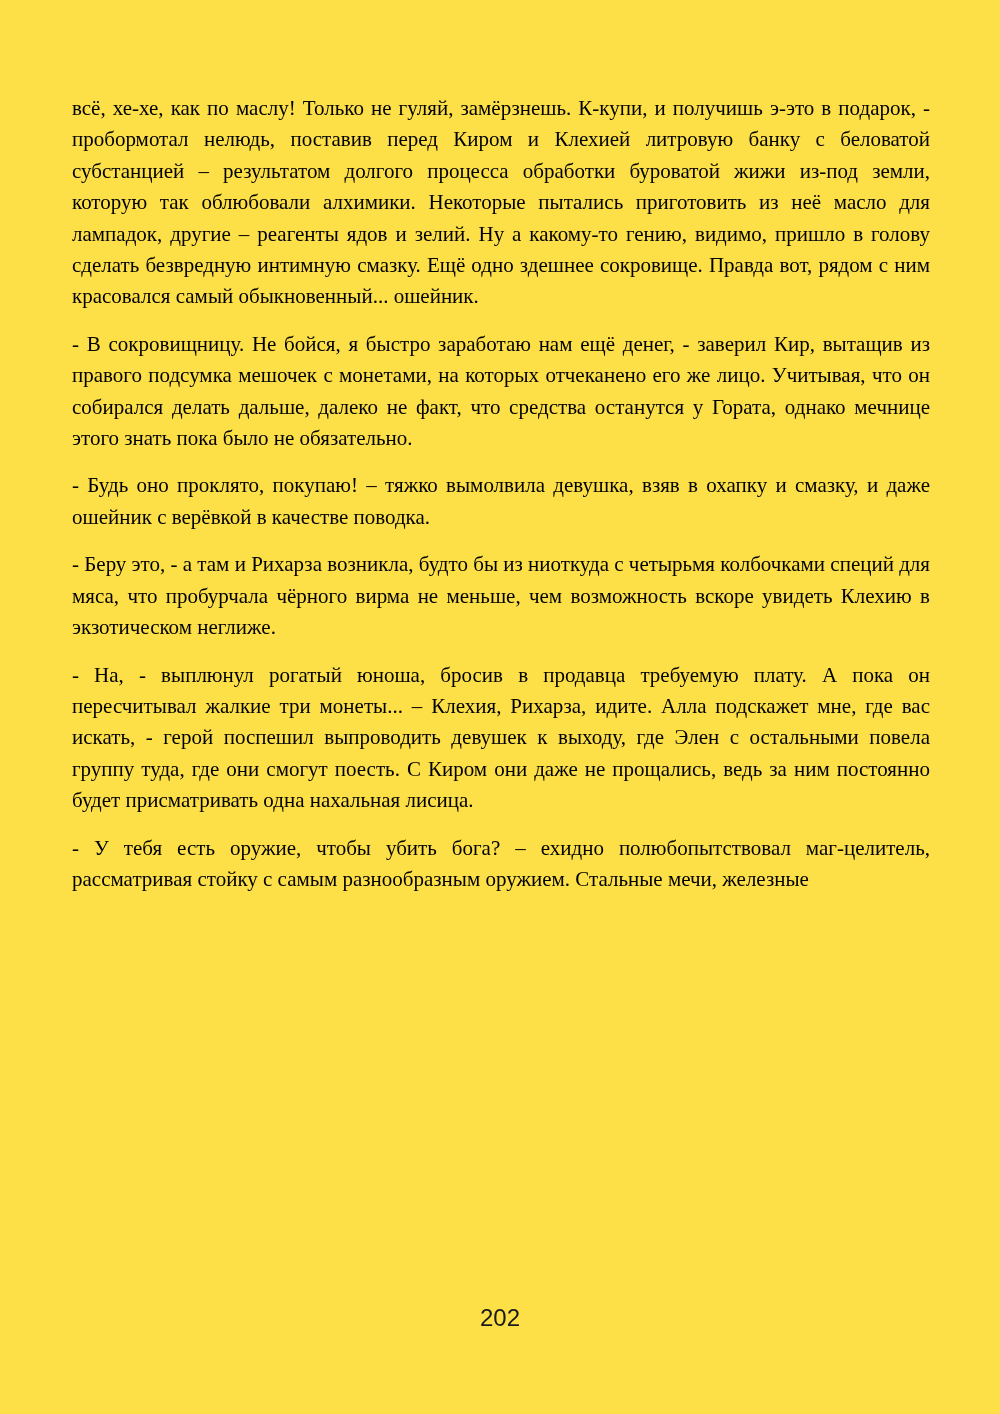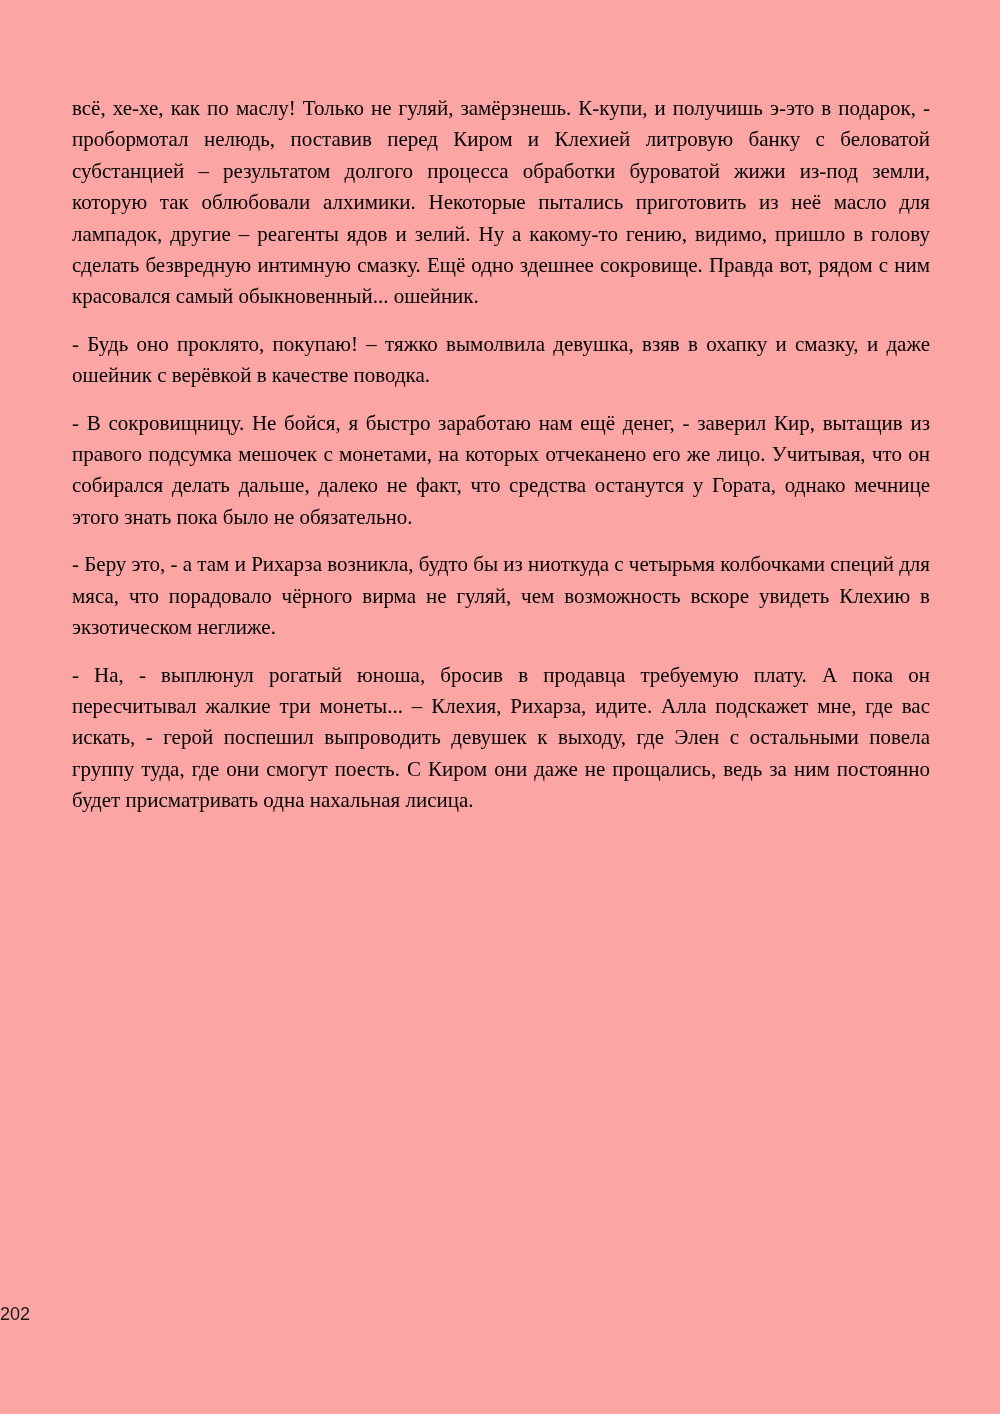--- a/index.html
+++ b/index.html
@@ -10,21 +10,21 @@
     width: 1000px;
     height: 1414px;
     background: #ffffff;
     position: relative;
     overflow: hidden;
     font-family: "Liberation Serif", serif;
   }
   .page {
     position: absolute;
     inset: 0;
-    background: #fca5a5;
+    background: #fde047;
   }
   .text-block {
     position: absolute;
     left: 72px;
     top: 93px;
     width: 858px;
     color: #000000;
     font-size: 21px;
     line-height: 31.4px;
     text-align: justify;
@@ -33,31 +33,32 @@
     margin: 0 0 16px 0;
   }
   .para:last-child {
     margin-bottom: 0;
   }
   .page-number {
     position: absolute;
     left: 0;
     top: 1304px;
     width: 100%;
-    text-align: left;
+    text-align: center;
     font-family: "Liberation Sans", sans-serif;
-    font-size: 18px;
+    font-size: 24px;
     color: #1a1a1a;
   }
 </style>
 </head>
 <body>
 
 <div class="page">
   <div class="text-block">
     <p class="para">всё, хе-хе, как по маслу! Только не гуляй, замёрзнешь. К-купи, и получишь э-это в подарок, -  пробормотал нелюдь, поставив перед Киром и Клехией литровую банку с беловатой субстанцией – результатом долгого процесса обработки буроватой жижи из-под земли, которую так облюбовали алхимики. Некоторые пытались приготовить из неё масло для лампадок, другие – реагенты ядов и зелий. Ну а какому-то гению, видимо, пришло в голову сделать безвредную интимную смазку. Ещё одно здешнее сокровище. Правда вот, рядом с ним красовался самый обыкновенный... ошейник.</p>
+    <p class="para">- В сокровищницу. Не бойся, я быстро заработаю нам ещё денег, - заверил Кир, вытащив из правого подсумка мешочек с монетами, на которых отчеканено его же лицо. Учитывая, что он собирался делать дальше, далеко не факт, что средства останутся у Гората, однако мечнице этого знать пока было не обязательно.</p>
     <p class="para">- Будь оно проклято, покупаю! – тяжко вымолвила девушка, взяв в охапку и смазку, и даже ошейник с верёвкой в качестве поводка.</p>
-    <p class="para">- В сокровищницу. Не бойся, я быстро заработаю нам ещё денег, - заверил Кир, вытащив из правого подсумка мешочек с монетами, на которых отчеканено его же лицо. Учитывая, что он собирался делать дальше, далеко не факт, что средства останутся у Гората, однако мечнице этого знать пока было не обязательно.</p>
-    <p class="para">- Беру это, - а там и Рихарза возникла, будто бы из ниоткуда с четырьмя колбочками специй для мяса, что порадовало чёрного вирма не гуляй, чем возможность вскоре увидеть Клехию в экзотическом неглиже.</p>
+    <p class="para">- Беру это, - а там и Рихарза возникла, будто бы из ниоткуда с четырьмя колбочками специй для мяса, что пробурчала чёрного вирма не меньше, чем возможность вскоре увидеть Клехию в экзотическом неглиже.</p>
     <p class="para">- На, - выплюнул рогатый юноша, бросив в продавца требуемую плату. А пока он пересчитывал жалкие три монеты... – Клехия, Рихарза, идите. Алла подскажет мне, где вас искать, - герой поспешил выпроводить девушек к выходу, где Элен с остальными повела группу туда, где они смогут поесть. С Киром они даже не прощались, ведь за ним постоянно будет присматривать одна нахальная лисица.</p>
+    <p class="para">- У тебя есть оружие, чтобы убить бога? – ехидно полюбопытствовал маг-целитель, рассматривая стойку с самым разнообразным оружием. Стальные мечи, железные</p>
   </div>
   <div class="page-number">202</div>
 </div>
 
 </body></html>

